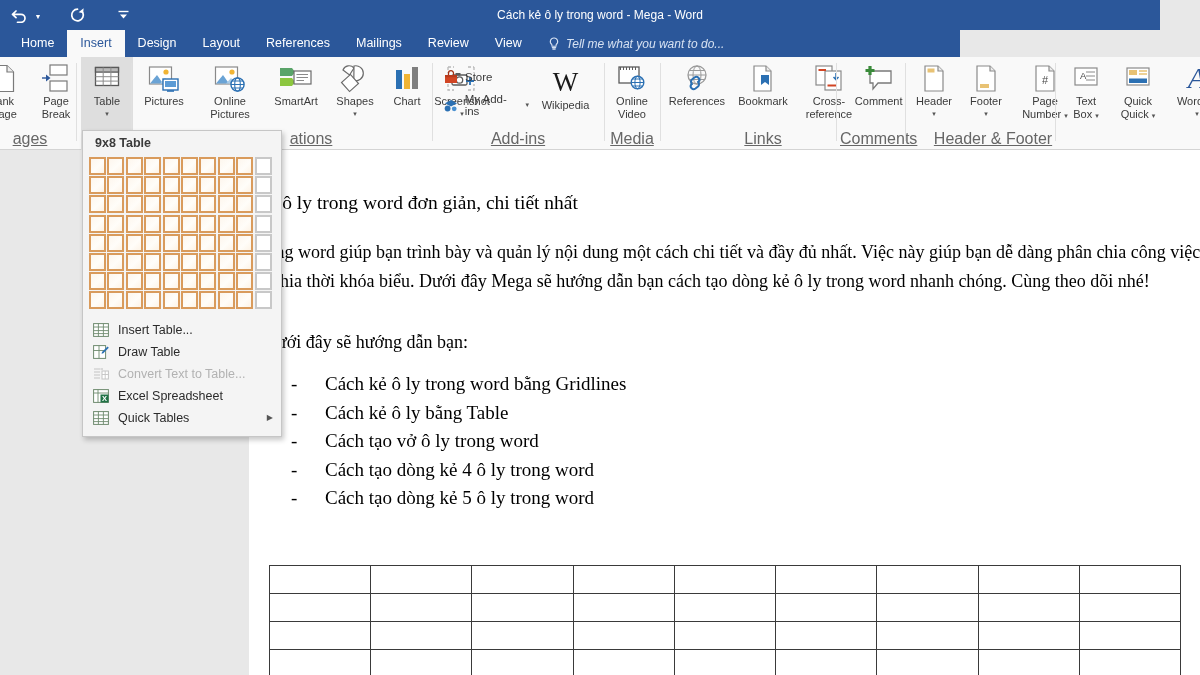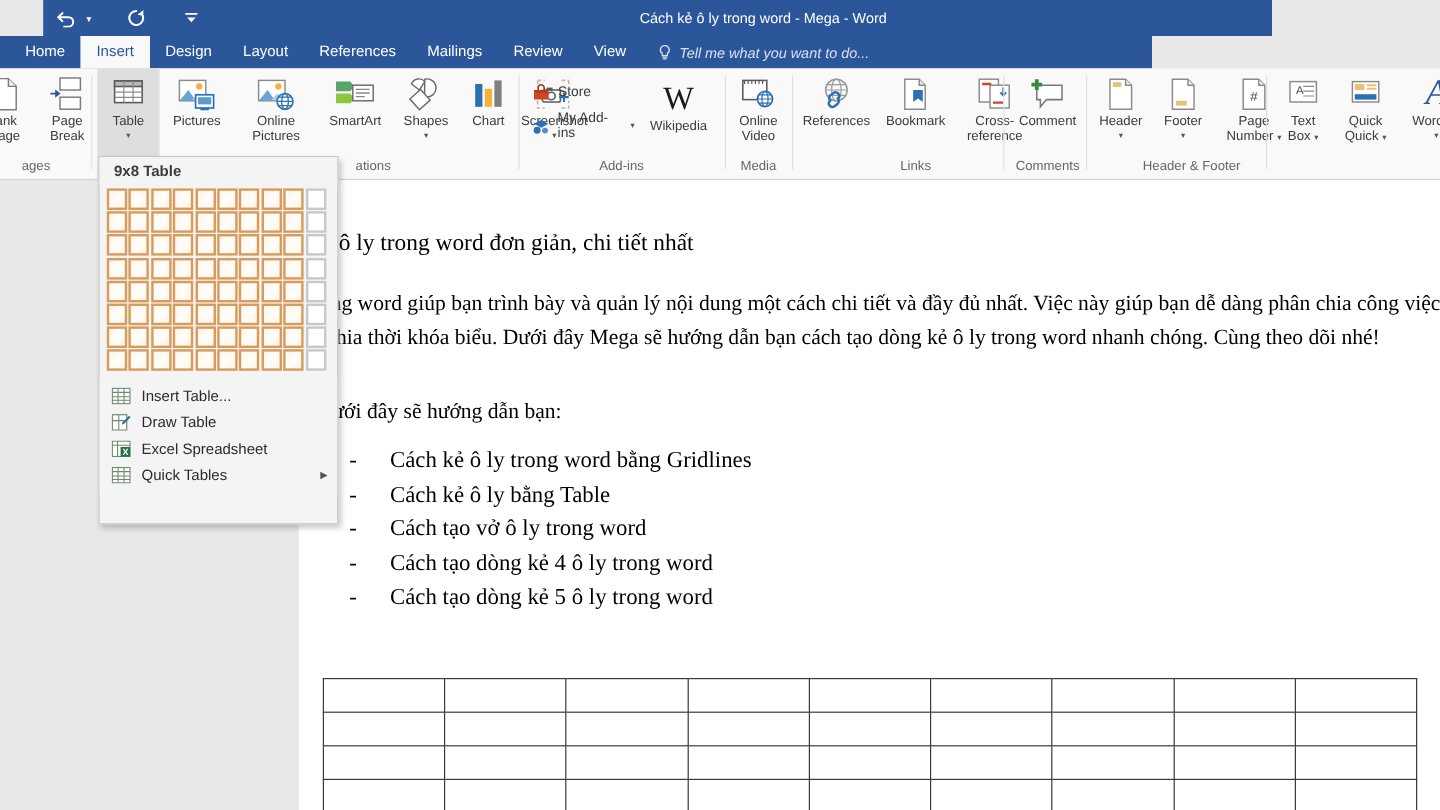--- a/index.html
+++ b/index.html
@@ -5,23 +5,22 @@
   * { box-sizing: border-box; margin: 0; padding: 0; }
   html, body { width: 1200px; height: 675px; overflow: hidden; }
   body {
     font-family: "Liberation Sans", sans-serif;
     background: #e8e8e8;
     position: relative;
   }
 
   
   .titlebar {
-    position: absolute; top: 0; left: 0; width: 1024px; height: 30px;
+    position: absolute; top: 0; left: 0; width: 1160px; height: 30px;
     background: #2b579a;
-    margin-left: 36px;
   }
   .qat { position: absolute; top: 0; left: 0; height: 30px; display: flex; align-items: center; }
   .qat-btn {
     width: 26px; height: 26px; margin-left: 6px;
     display: flex; align-items: center; justify-content: center;
     color: #ffffff;
   }
   .qat-caret {
     width: 12px; height: 26px; display: flex; align-items: flex-end; justify-content: center;
     padding-bottom: 8px; color: #ffffff; font-size: 7px;
@@ -58,22 +57,23 @@
   .ribbon {
     position: absolute; top: 57px; left: 0; width: 1200px; height: 93px;
     background: #f9f9f9; border-bottom: 1px solid #d4d4d4;
   }
   .rgroup {
     position: absolute; top: 0; height: 93px;
     display: flex; flex-direction: column; align-items: center;
   }
   .rgroup-items { display: flex; align-items: flex-start; height: 74px; }
   .rgroup-label {
-    font-size: 11px; color: #666; height: 19px; line-height: 16px;
+    font-size: 16px; color: #666; height: 19px; line-height: 16px;
     white-space: nowrap;
+    text-decoration: underline;
   }
   .rsep {
     position: absolute; top: 6px; width: 1px; height: 78px; background: #e0e0e0;
   }
   .btn {
     width: 52px; min-height: 70px; padding-top: 4px;
     display: flex; flex-direction: column; align-items: center;
     text-align: center;
   }
   .btn .ico { height: 34px; display: flex; align-items: center; justify-content: center; }
@@ -710,20 +710,31 @@
       <span class="micon">
         <svg width="16" height="14" viewBox="0 0 16 14">
             <rect x="0.6" y="0.6" width="12" height="12.8" fill="#fff" stroke="#6e8a6e" stroke-width="1"></rect>
             <path d="M0.6 5.5 H12.6 M6 0.6 V13.4" stroke="#6e8a6e" stroke-width="0.9"></path>
             <path d="M9 7 L14.5 1.5 L15.8 2.8 L10.3 8.3 L8.6 8.8 Z" fill="#2b70b3"></path>
           </svg>
       </span>
       <span>Draw Table</span>
     </div>
 
+    <div class="mitem disabled">
+      <span class="micon">
+        <svg width="16" height="14" viewBox="0 0 16 14">
+            <path d="M1 2 H7 M1 5 H7 M1 8 H7 M1 11 H7" stroke="#c4c4c4" stroke-width="1.2"></path>
+            <rect x="9" y="4" width="6.4" height="8" fill="#fff" stroke="#c4c4c4" stroke-width="1"></rect>
+            <path d="M9 7.5 H15.4 M12.2 4 V12" stroke="#c4c4c4" stroke-width="0.9"></path>
+            <path d="M7.5 2 L10 2" stroke="#c4c4c4" stroke-width="1.2"></path>
+          </svg>
+      </span>
+      <span>Convert Text to Table...</span>
+    </div>
 
     <div class="mitem">
       <span class="micon">
         <svg width="16" height="14" viewBox="0 0 16 14">
             <rect x="0.6" y="0.6" width="14.8" height="12.8" fill="#fff" stroke="#6e8a6e" stroke-width="1"></rect>
             <path d="M0.6 4 H15.4 M5 0.6 V13.4" stroke="#6e8a6e" stroke-width="0.9"></path>
             <rect x="7.5" y="5.5" width="8" height="8" fill="#217346"></rect>
             <text x="11.5" y="12" font-size="7.5" font-family="Liberation Sans, sans-serif" fill="#fff" text-anchor="middle" font-weight="bold">X</text>
           </svg>
       </span>

